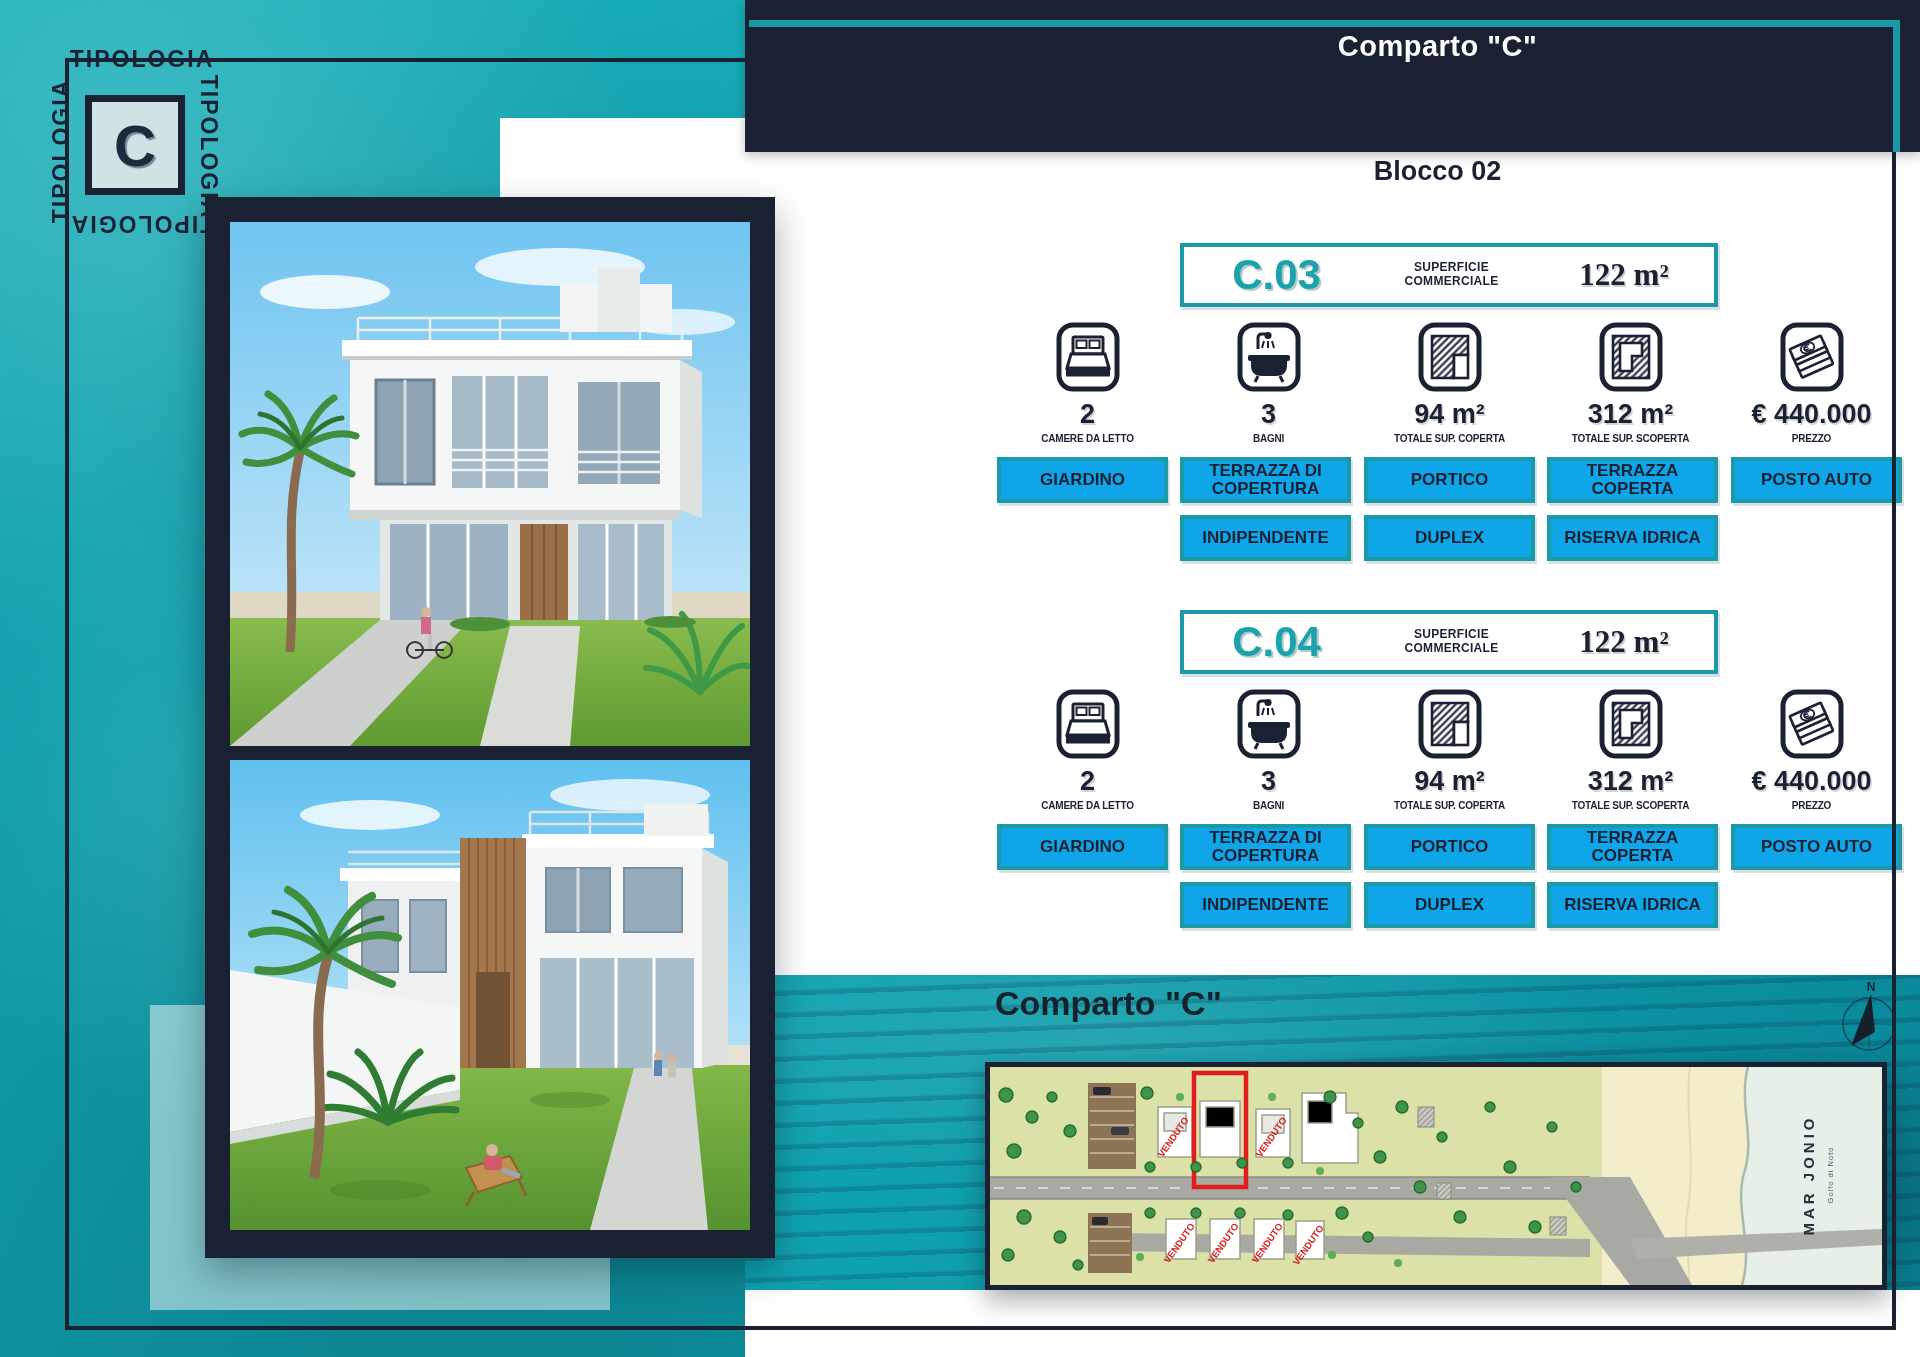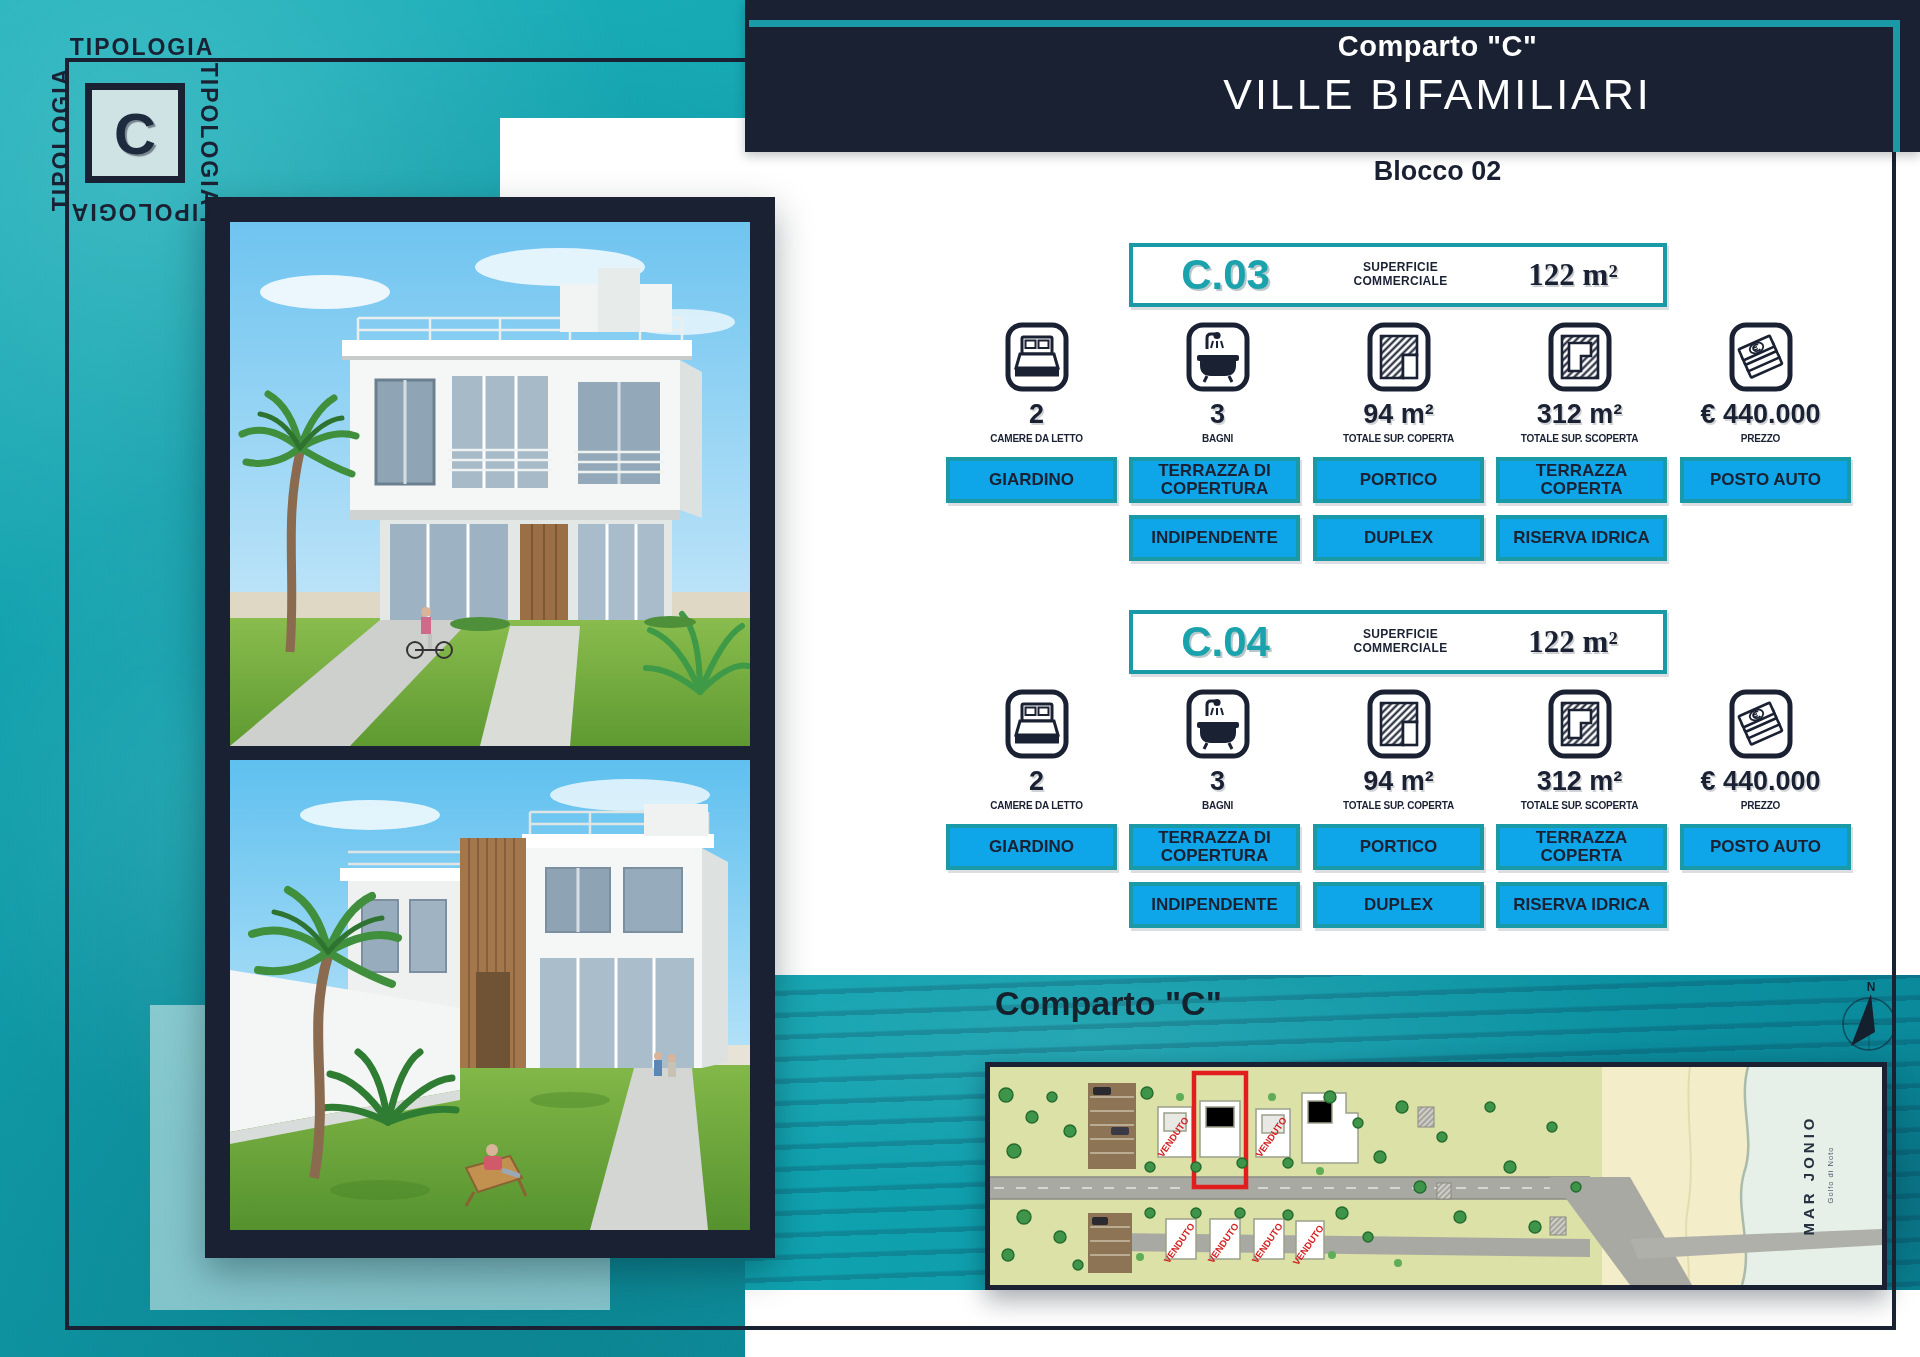--- a/index.html
+++ b/index.html
@@ -29,41 +29,41 @@
   
   .header-bar{left:745px;top:0;width:1175px;height:152px;background:#1a2133;z-index:50;
     box-shadow:0 4px 10px rgba(10,20,35,.25);}
   .header-accent{position:absolute;left:4px;top:20px;right:20px;bottom:0;
     border-top:7px solid #1a9aa6;border-right:7px solid #1a9aa6;}
   .header-text{position:absolute;left:240px;width:905px;text-align:center;color:#fff;}
   .header-sub{top:30px;font-size:29px;font-weight:700;letter-spacing:.5px;}
   .header-title{top:70px;font-size:43px;font-weight:400;letter-spacing:3px;}
 
   
-  .logo{left:36px;top:28px;width:215px;height:205px;z-index:45;color:#1a2133;}
+  .logo{left:36px;top:40px;width:215px;height:205px;z-index:45;color:#1a2133;}
   .logo-word{position:absolute;font-size:23px;font-weight:700;letter-spacing:2px;width:162px;
     text-align:center;white-space:nowrap;}
   .logo-word.top{left:25px;top:6px;}
   .logo-word.right{left:186px;top:26px;transform:rotate(90deg);transform-origin:left top;}
   .logo-word.left{left:12px;top:192px;transform:rotate(-90deg);transform-origin:left top;}
   .logo-word.bottom{left:25px;top:170px;transform:rotate(180deg);}
   .logo-box{position:absolute;left:49px;top:55px;width:100px;height:100px;border:7px solid #1a2133;
     background:#cfe2e4;box-sizing:border-box;display:flex;align-items:center;justify-content:center;}
   .logo-letter{font-size:58px;font-weight:800;color:#1e2a3d;text-shadow:2px 2px 1px rgba(10,20,35,.45);}
 
   
   .villa-frame{left:205px;top:197px;width:570px;height:1061px;background:#1a2133;z-index:6;
     box-shadow:0 14px 34px rgba(0,25,35,.35);}
   .villa-img{position:absolute;left:25px;width:520px;overflow:hidden;background:#bfe0f2;}
   .villa-img.one{top:25px;height:524px;}
   .villa-img.two{top:563px;height:470px;}
 
   
   .blocco{left:985px;top:156px;width:905px;text-align:center;font-size:27px;font-weight:800;z-index:20;}
-  .unit{left:946px;width:905px;height:330px;z-index:20;}
+  .unit{left:997px;width:905px;height:330px;z-index:20;}
   .unit-head{position:absolute;left:183px;top:0;width:538px;height:64px;border:4px solid #1a9aa6;
     background:#fff;box-sizing:border-box;display:flex;align-items:center;
     box-shadow:2px 3px 0 rgba(26,33,51,.15);}
   .unit-code{flex:0 0 185px;text-align:center;font-size:42px;font-weight:800;color:#1ba3ad;
     text-shadow:2px 2px 0 rgba(15,70,80,.30);}
   .unit-suplabel{flex:1;text-align:center;font-size:12px;font-weight:800;line-height:1.15;letter-spacing:.3px;}
   .unit-area{flex:0 0 180px;text-align:center;font-size:31px;font-weight:800;
     text-shadow:1.5px 1.5px 0 rgba(26,33,51,.22);font-family:Liberation Serif, serif;}
   .stat{position:absolute;top:79px;width:181px;text-align:center;}
   .stat svg{display:block;margin:0 auto;}
@@ -366,21 +366,20 @@
         <ellipse cx="340" cy="340" rx="40" ry="8" fill="#3d7a22" opacity=".35"></ellipse>
         <ellipse cx="150" cy="430" rx="50" ry="10" fill="#3d7a22" opacity=".3"></ellipse>
       </svg>
     </div>
   </div>
 
   <div class="abs outer-frame"></div>
   <div class="abs header-bar">
     <div class="header-accent"></div>
     <div class="abs header-text header-sub">Comparto "C"</div>
-    <div class="abs header-text header-title">VILLE BIFAMILIARI</div>
   </div>
 
   <div class="abs blocco">Blocco 02</div>
 
   <div class="abs unit" style="top:243px">
     <div class="unit-head">
       <div class="unit-code">C.03</div>
       <div class="unit-suplabel">
         <div>SUPERFICIE</div>
         <div>COMMERCIALE</div>

